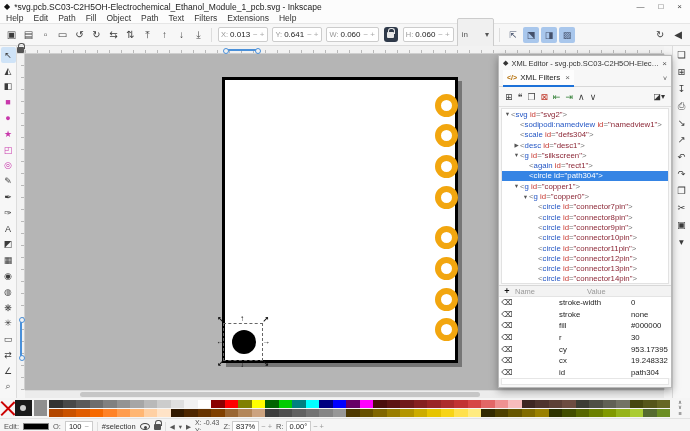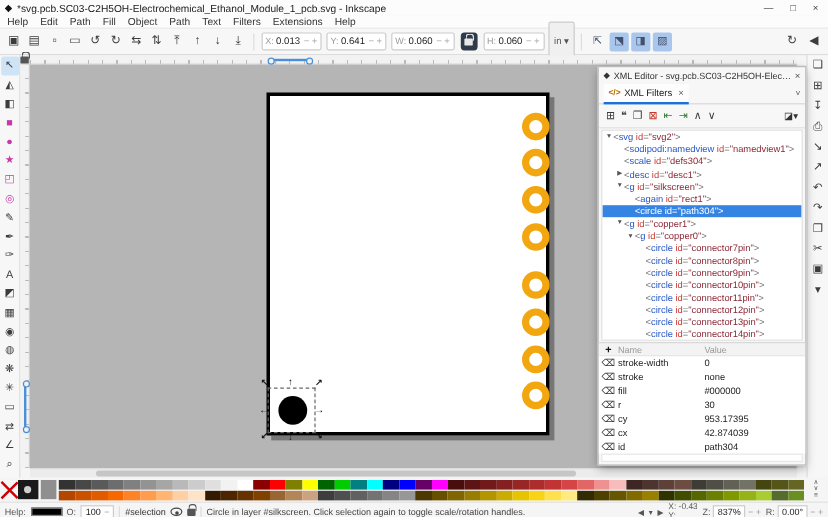--- a/index.html
+++ b/index.html
@@ -16,21 +16,21 @@
 
   
   #toolcontrols { position:absolute; left:0; top:24px; width:690px; height:22px; background:#f7f7f7; border-bottom:1px solid #dcdcdc; display:flex; align-items:center; padding:0 4px; gap:2px; font-size:10px; }
   #toolcontrols .tbico { width:15px; height:16px; font-size:10px; }
   #toolcontrols .sep { width:1px; height:14px; background:#ddd; margin:0 3px; }
   .fieldgrp { display:flex; align-items:center; background:#fff; border:1px solid #ccc; border-radius:2px; height:15px; padding:0 2px; margin:0 1px; }
   .fieldgrp .flabel { color:#999; font-size:7.5px; margin-right:2px; }
   .fieldgrp .fval { font-size:8px; color:#222; min-width:22px; }
   .fieldgrp .step { color:#aaa; font-size:8px; padding:0 1px; }
   .lockbtn { width:14px; height:15px; background:#2f3a4a; border-radius:3px; display:flex; align-items:center; justify-content:center; margin:0 2px; }
-  .unitsel { display:flex; align-items:center; background:#f0f0f0; border:1px solid #ccc; border-radius:2px; height:15px; padding:16px 4px; font-size:8px; color:#555; gap:2px; }
+  .unitsel { display:flex; align-items:center; background:#f0f0f0; border:1px solid #ccc; border-radius:2px; height:15px; padding:16px 4px; font-size:8px; color:#555; gap:17px; }
   .toggle { width:16px; height:16px; border-radius:2px; display:flex; align-items:center; justify-content:center; font-size:9px; color:#44506b; }
   .toggle.active { background:#a9c7ec; }
   #toolcontrols .rightend { margin-left:auto; display:flex; align-items:center; gap:10px; padding-right:4px; font-size:10px; color:#333; }
 
   
   .css-lock { width:7px; height:6px; background:#e8e8e8; border-radius:1px; position:relative; display:inline-block; }
   .css-lock::before { content:""; position:absolute; left:1px; top:-4px; width:5px; height:5px; border:1.3px solid #e8e8e8; border-bottom:none; border-radius:3px 3px 0 0; }
   .css-lock.dark { background:#555; }
   .css-lock.dark::before { border-color:#555; }
   
@@ -93,21 +93,21 @@
   .tree-row .exp { width:7px; font-size:5.5px; color:#555; text-align:center; flex:none; }
   .tree-row .punct { color:#777; } .tree-row .tag { color:#2456c4; } .tree-row .attr { color:#c7372f; } .tree-row .val { color:#8b2635; }
   .tree-row.sel { background:#3584e4; }
   .tree-row.sel .punct,.tree-row.sel .tag,.tree-row.sel .attr,.tree-row.sel .val { color:#fff; }
   #attrhdr { height:12px; display:flex; align-items:center; background:#f3f3f3; border-top:1px solid #d8d8d8; border-bottom:1px solid #e4e4e4; font-size:7.5px; color:#999; }
   #attrhdr .plus { width:16px; text-align:center; color:#111; font-weight:bold; font-size:9px; }
   #attrhdr .nh { width:72px; } 
   #attrrows { background:#fff; }
   .attr-row { display:flex; align-items:center; height:11.6px; font-size:7.8px; color:#222; }
   .attr-row .trash { width:16px; text-align:center; color:#333; font-size:8px; }
-  .attr-row .an { width:72px; } .attr-row .av { flex:1; }
+  .attr-row .an { width:72px;margin-left:44px; } .attr-row .av { flex:1; }
   #attrempty { flex:1; background:#fff; margin:0 2px 2px 2px; border:1px solid #e6e6e6; }
 
   
   #palette { position:absolute; left:0; top:398px; width:690px; height:20px; background:#f5f5f5; display:flex; align-items:center; padding:1px 2px; gap:2px; }
   #palette .nocolor { width:11px; height:16px; position:relative; }
   #palette .nocolor::before,#palette .nocolor::after { content:""; position:absolute; left:5px; top:-1px; width:1.6px; height:19px; background:#cc0000; }
   #palette .nocolor::before { transform:rotate(45deg);} #palette .nocolor::after { transform:rotate(-45deg);}
   #palette .bigsw { height:16px; }
   #palette .dotsw { width:17px; background:#1a1a1a; position:relative; }
   #palette .dotsw::before { content:""; position:absolute; left:5px; top:5px; width:6px; height:6px; border-radius:50%; background:#cfcfcf; }
@@ -421,21 +421,21 @@
         <span class="av">30</span>
       </div>
       <div class="attr-row">
         <span class="trash">⌫</span>
         <span class="an">cy</span>
         <span class="av">953.17395</span>
       </div>
       <div class="attr-row">
         <span class="trash">⌫</span>
         <span class="an">cx</span>
-        <span class="av">42.874039</span>
+        <span class="av">19.248332</span>
       </div>
       <div class="attr-row">
         <span class="trash">⌫</span>
         <span class="an">id</span>
         <span class="av">path304</span>
       </div>
     </div>
   <div id="attrempty"></div>
 </div>
 
@@ -542,33 +542,32 @@
       </div>
   </div>
   <div id="palctrl">
     <span>∧</span>
     <span>∨</span>
     <span>≡</span>
   </div>
 </div>
 
 <div id="statusbar">
-  <span>Help:</span>
+  <span>Edit:</span>
   <span class="fillsw"></span>
   <span>O:</span>
   <span class="obox">
     <span>100</span>
     <span class="stp">−</span>
   </span>
   <span class="vsep"></span>
   <span style="color:#333;">#selection</span>
   <span class="css-eye"></span>
   <span class="css-lock dark"></span>
   <span class="vsep"></span>
-  <span class="msg">Circle in layer #silkscreen. Click selection again to toggle scale/rotation handles.</span>
   <span class="navarr">◀</span>
   <span class="navarr">▾</span>
   <span class="navarr">▶</span>
   <span class="xy">
     <span><span>X:</span> <span>-0.43</span></span>
     <span><span>Y:</span> <span></span></span>
   </span>
   <span class="zr">
     <span>Z:</span>
     <span class="zval">837%</span>

